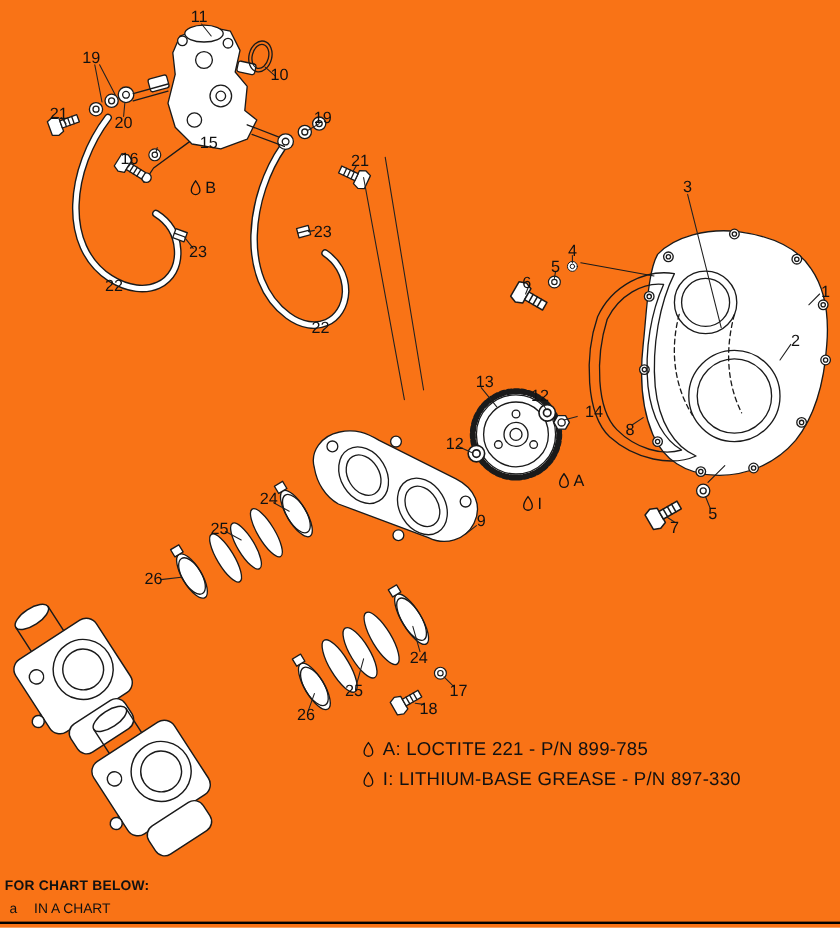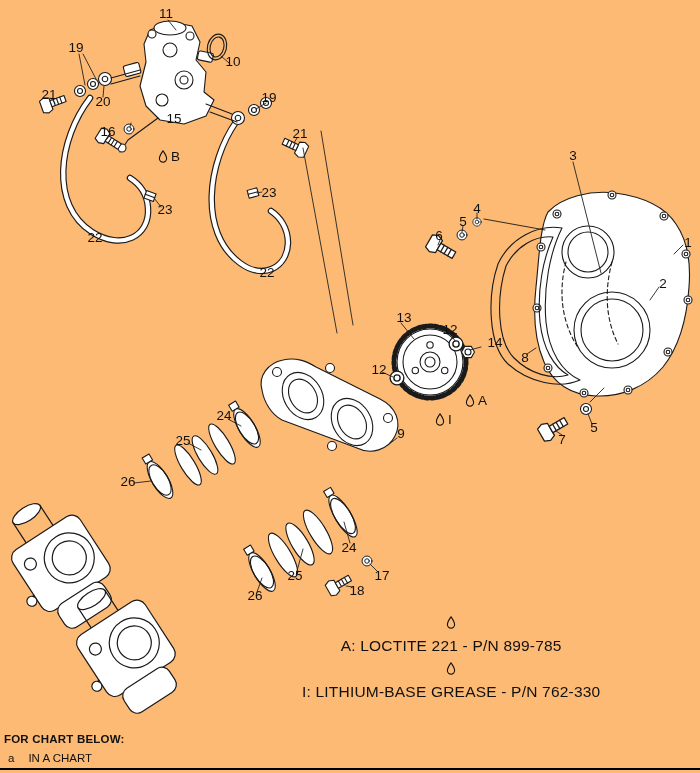--- a/index.html
+++ b/index.html
@@ -1,23 +1,23 @@
 <!DOCTYPE html>
 <html><head>
 <meta charset="utf-8">
 <style>
   * { margin:0; padding:0; box-sizing:border-box; }
   html,body { width:700px; height:773px; background:#fff; }
   body { font-family:"Liberation Sans", sans-serif; color:#111; position:relative; overflow:hidden; }
-  .stage { position:absolute; left:0; top:0; width:700px; height:773px; background:#fdba74; }
+  .stage { position:absolute; left:0; top:0; width:700px; height:773px; background:#f97316; }
   .artwork { position:absolute; left:0; top:0; }
   .callout { position:absolute; transform:translate(-50%,-50%); font-size:13.5px; line-height:1; color:#111; white-space:nowrap; }
   .drop-label { position:absolute; display:flex; align-items:center; gap:3px; font-size:13.5px; line-height:1; }
   .notes { position:absolute; left:302px; top:616px; display:flex; flex-direction:column; gap:7px; }
-  .note-row { display:flex; align-items:center; gap:7px; font-size:15.5px; letter-spacing:.2px; white-space:nowrap;flex-direction:column; }
+  .note-row { display:flex; align-items:center; gap:7px; font-size:15.5px; letter-spacing:.2px; white-space:nowrap; }
   .footer-heading { position:absolute; left:4px; top:733px; font-size:11.5px; font-weight:bold; letter-spacing:.2px;text-align:right; }
   .footer-row { position:absolute; left:8px; top:752px; font-size:11.5px; display:flex; gap:14px; }
   .bottom-rule { position:absolute; left:0; top:768px; width:700px; height:2px; background:#000; }
 </style>
 </head>
 <body>
 
 <div class="stage">
 
   <svg class="artwork" width="700" height="773" viewBox="0 0 700 773" fill="none" stroke="#1a1a1a" stroke-width="1.1" stroke-linecap="round" stroke-linejoin="round">
@@ -337,21 +337,21 @@
     <div class="note-row">
       <svg width="10" height="14" viewBox="0 0 10 14">
           <path d="M5 .8 C5 .8 8.6 5.6 8.6 8.6 A3.6 3.6 0 1 1 1.4 8.6 C1.4 5.6 5 .8 5 .8 Z" fill="none" stroke="#111" stroke-width="1.1"></path>
         </svg>
       <span>A: LOCTITE 221 - P/N 899-785</span>
     </div>
     <div class="note-row">
       <svg width="10" height="14" viewBox="0 0 10 14">
           <path d="M5 .8 C5 .8 8.6 5.6 8.6 8.6 A3.6 3.6 0 1 1 1.4 8.6 C1.4 5.6 5 .8 5 .8 Z" fill="none" stroke="#111" stroke-width="1.1"></path>
         </svg>
-      <span>I: LITHIUM-BASE GREASE - P/N 762-330</span>
+      <span>I: LITHIUM-BASE GREASE - P/N 897-330</span>
     </div>
   </div>
 
   <div class="footer-heading">FOR CHART BELOW:</div>
   <div class="footer-row">
     <span>a</span>
     <span>IN A CHART</span>
   </div>
   <div class="bottom-rule"></div>
 

